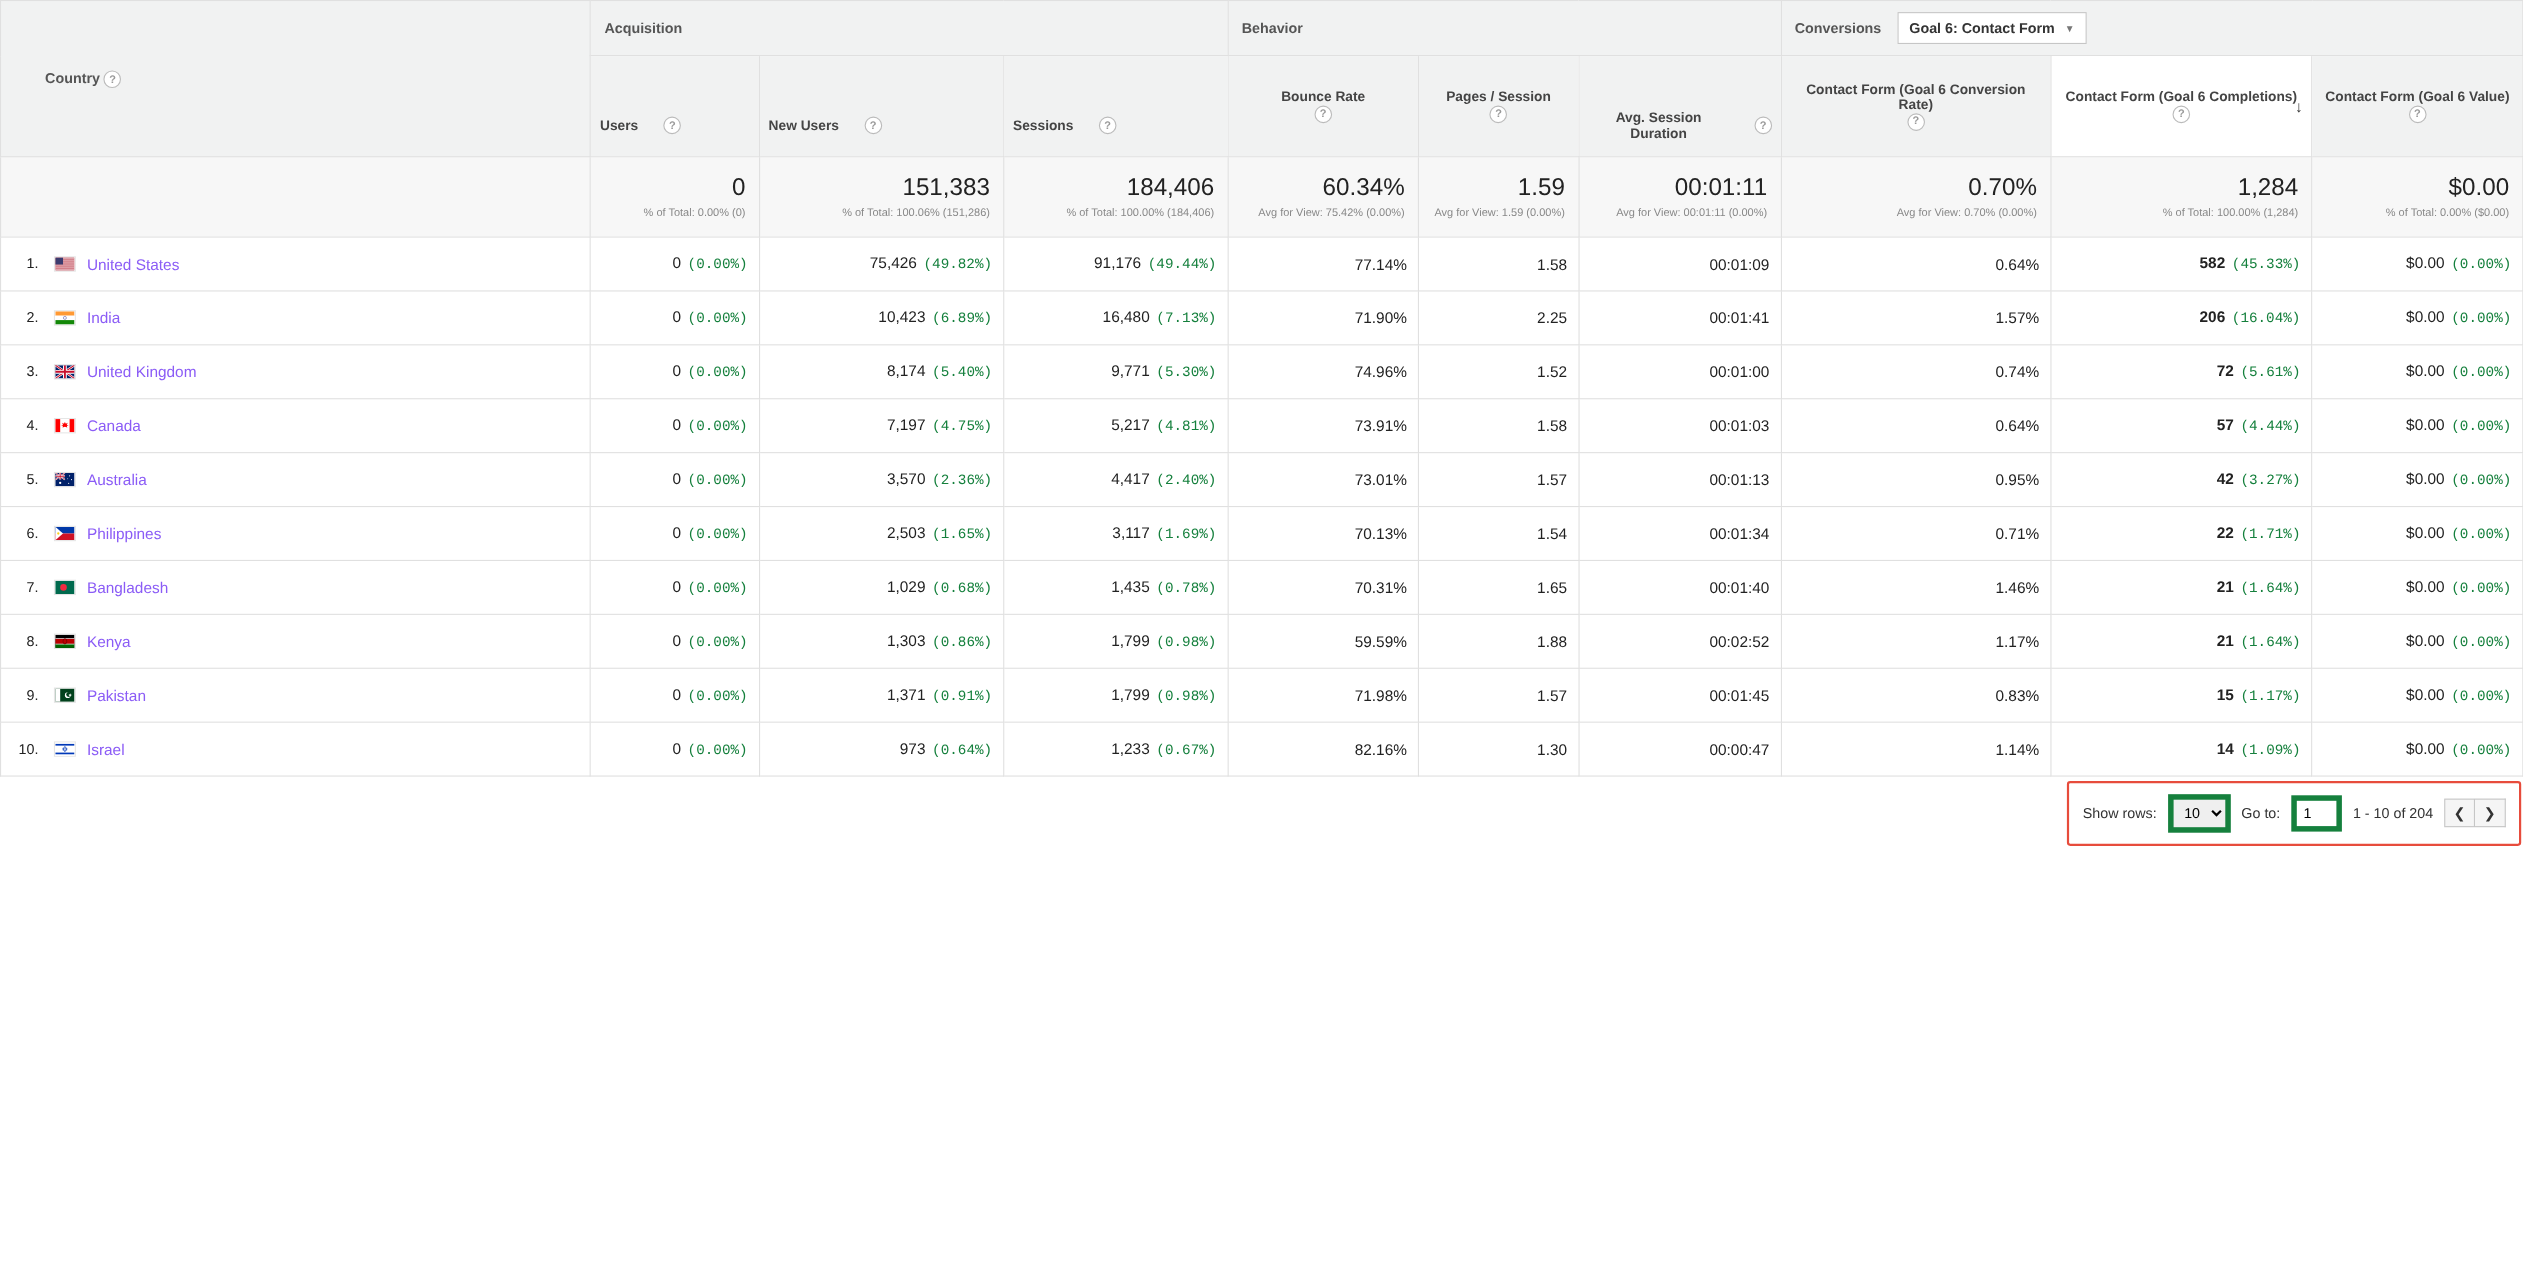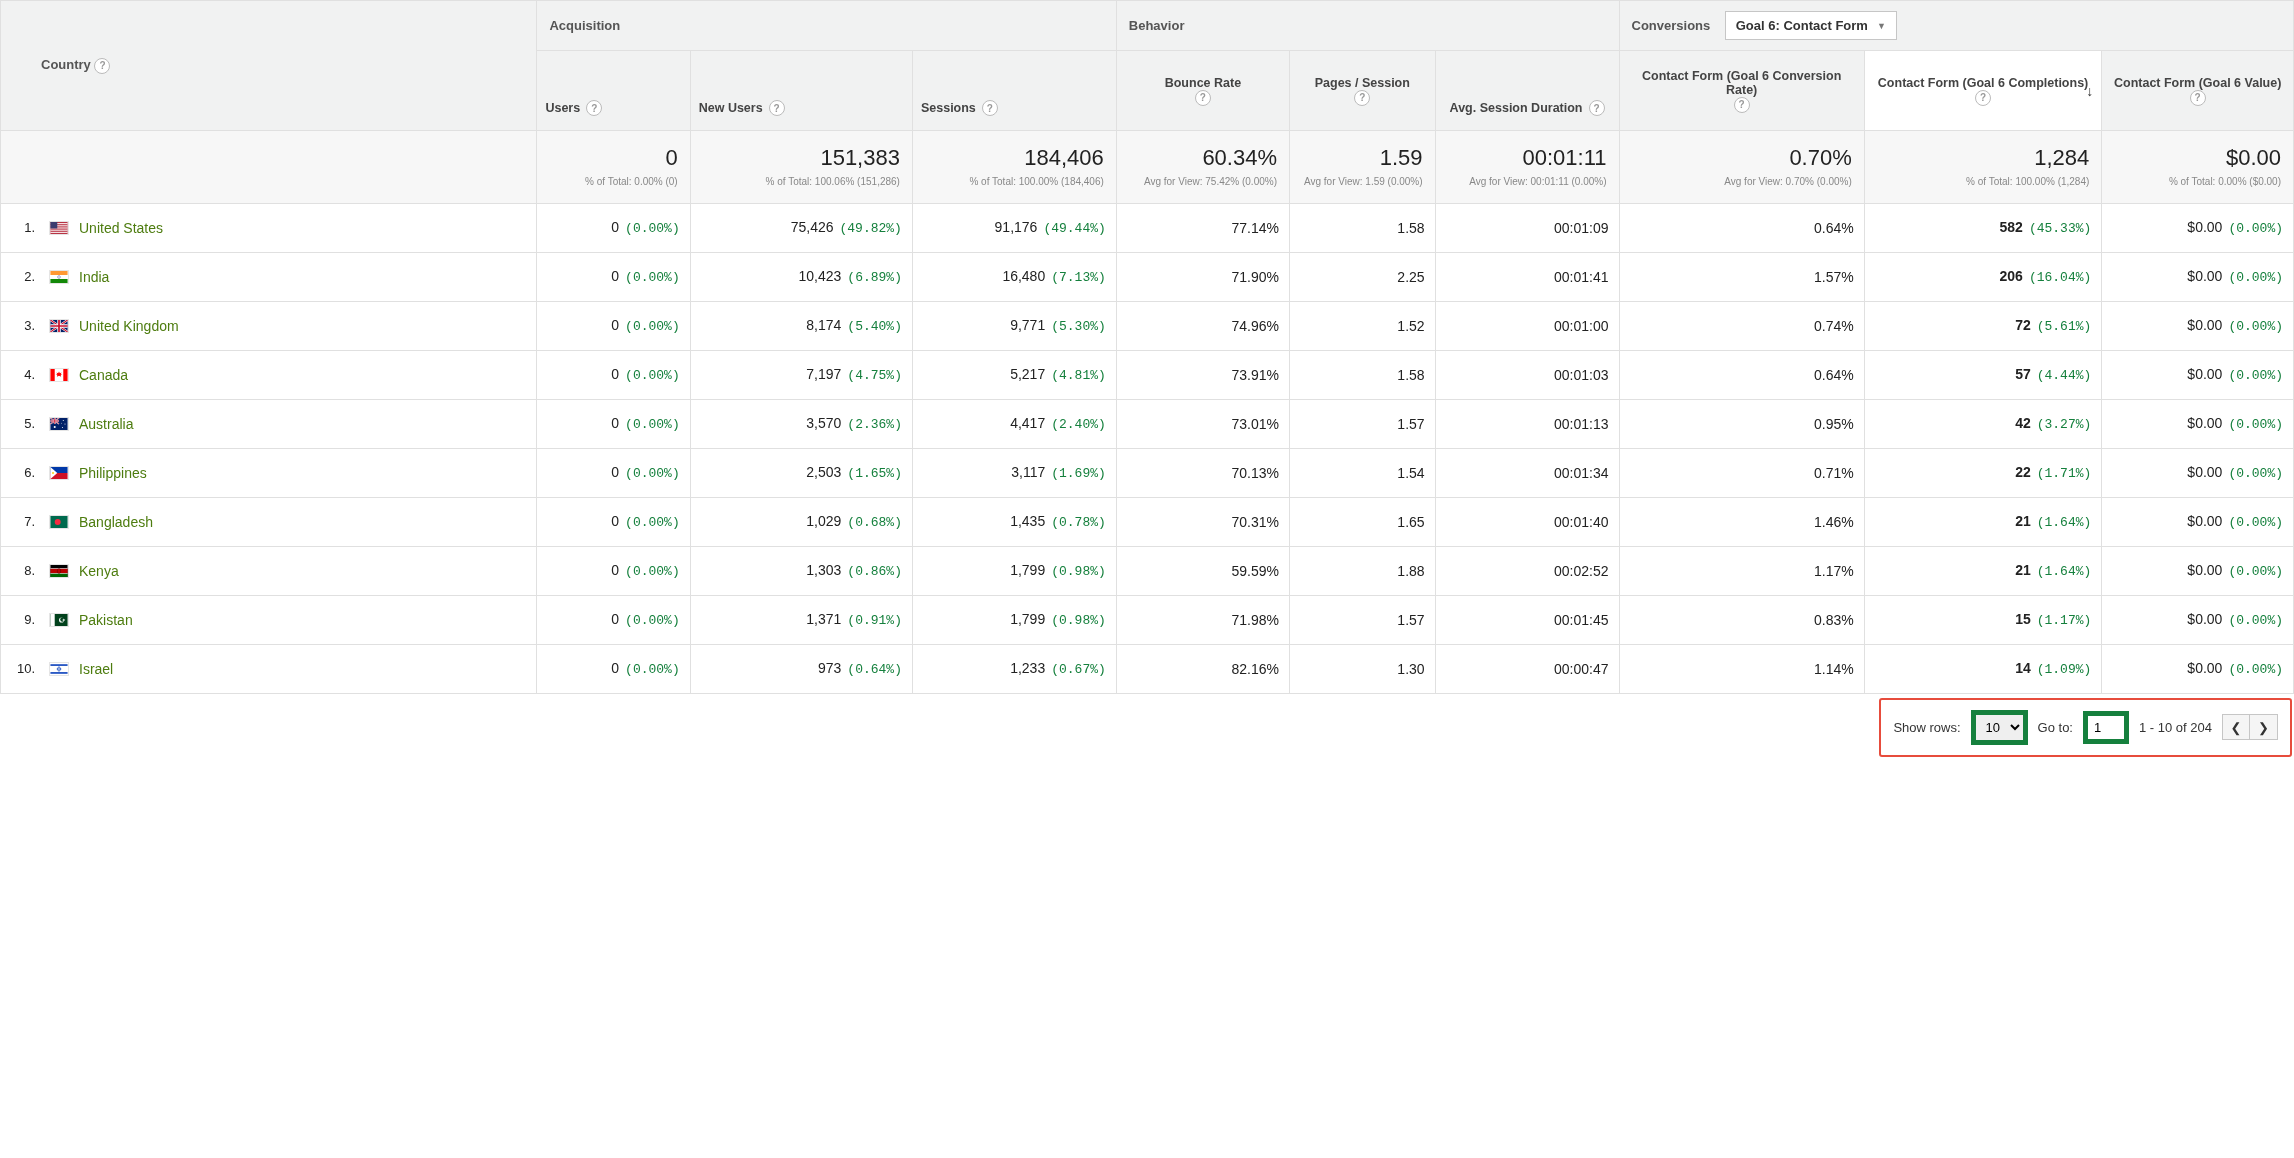--- a/index.html
+++ b/index.html
@@ -2,31 +2,31 @@
 <html><head>
 <meta charset="utf-8">
 <style>
 * { box-sizing: border-box; margin: 0; padding: 0; }
 body { font-family: Arial, Helvetica, sans-serif; font-size: 13px; color: #212121; background: #fff; }
 table { border-collapse: collapse; width: 100%; table-layout: fixed; }
 th, td { border: 1px solid #e0e0e0; vertical-align: middle; }
 th { background: #f1f2f2; font-weight: bold; color: #555; text-align: left; padding: 10px 12px; font-size: 13px; }
 .supergroup th { height: 50px; }
 .subhead th { text-align: center; padding: 14px 8px; font-size: 12.5px; color: #444; position: relative; }
-.subhead th .hdr-wrap { display: inline-flex; align-items: center; gap: 6px; justify-content: center; margin-top: 35px; }
+.subhead th .hdr-wrap { display: inline-flex; align-items: center; gap: 23px; justify-content: center; margin-top: 35px; }
 .help-circle { display: inline-flex; width: 16px; height: 16px; border-radius: 50%; background: #fff; border: 1px solid #bbb; color: #999; font-size: 10px; align-items: center; justify-content: center; font-weight: bold; }
 .sort-arrow { position: absolute; right: 8px; top: 50%; transform: translateY(-50%); font-size: 14px; color: #333; }
 .dropdown { background: #fff; border: 1px solid #c6c6c6; padding: 6px 28px 6px 10px; font-size: 13px; color: #333; position: relative; display: inline-flex; align-items: center; cursor: pointer; }
 .dropdown::after { content: "▼"; font-size: 9px; color: #777; position: absolute; right: 10px; }
 .totals td { background: #f7f7f7; text-align: right; padding: 14px 12px; vertical-align: top; }
 .totals .big { font-size: 22px; color: #222; }
 .totals .sub { font-size: 10px; color: #888; margin-top: 4px; line-height: 1.35; }
 .datarow td { padding: 14px 10px; background: #fff; }
 .datarow .idx { text-align: right; width: 44px; padding-right: 6px; color: #222; }
-.datarow .country a { color: #4d7c0f; text-decoration: none; font-size: 14px; text-align: right; }
+.datarow .country a { color: #8b5cf6; text-decoration: none; font-size: 14px; text-align: right; }
 .numcell { text-align: right; white-space: nowrap; }
 .numcell .primary { color: #222; font-size: 14px; }
 .numcell .primary.bold { font-weight: bold; }
 .numcell .secondary { color: #15803d; font-size: 13px; margin-left: 6px; font-family: Liberation Mono, monospace; }
 .pager { display: flex; justify-content: flex-end; align-items: center; gap: 10px; padding: 10px 12px; border: 2px solid #e74c3c; border-radius: 3px; margin: 4px 2px 2px auto; width: fit-content; font-size: 13px; color: #333; }
 .pager select, .pager input { border: 5px solid #15803d; padding: 4px 6px; font-size: 13px; }
 .pager input { width: 46px; text-align: left; }
 .pager-btn { width: 28px; height: 26px; border: 1px solid #c6c6c6; background: #f5f5f5; display: inline-flex; align-items: center; justify-content: center; cursor: pointer; font-size: 13px; color: #333; }
 .pager-btn + .pager-btn { border-left: none; }
 .flag-svg { width: 20px; height: 14px; display: block; margin: 0 auto; border: 1px solid rgba(0,0,0,0.1); }

